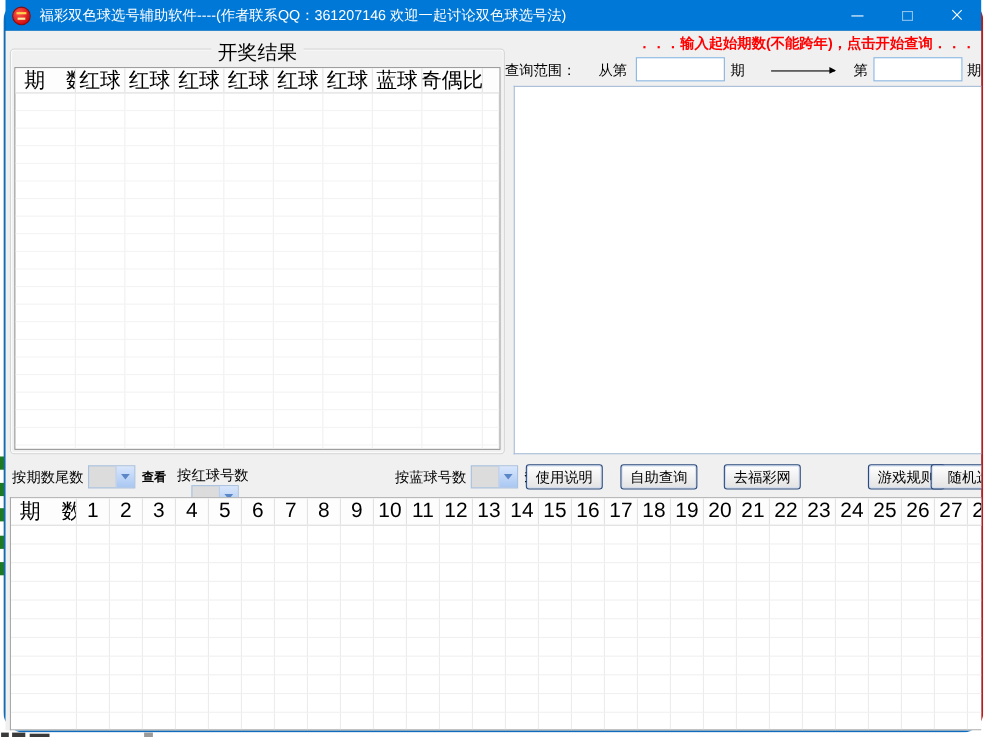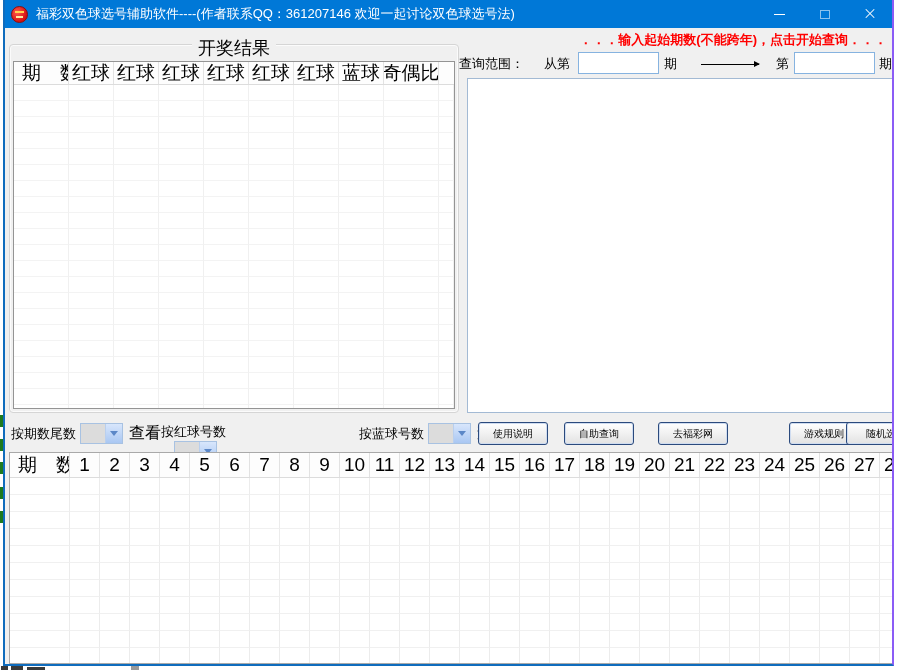--- a/index.html
+++ b/index.html
@@ -25,23 +25,24 @@
   .bf-2 { left:11px; top:666px; width:12px; height:4px; }
   .bf-3 { left:27px; top:667px; width:18px; height:3px; }
   .bf-4 { left:131px;top:666px; width:8px;  height:4px; background:#9a9a9a; }
 
   
   .window {
     position: absolute;
     left: 3px; top: 0;
     width: 891px; height: 666px;
     border-left: 2px solid #0f6cbd;
-    border-right: 2px solid #8b5cf6;
+    border-right: 2px solid #b91c1c;
     border-bottom: 2px solid #0f6cbd;
     background: #0c4a6e;
+    border-radius: 19px;
   }
 
   
   .titlebar {
     position: relative;
     height: 28px;
     background: #0078d7;
     display: flex;
     align-items: center;
     color: #fff;
@@ -207,31 +208,31 @@
     background: linear-gradient(#d8e6fc, #a9c7f2);
     border-left: 1px solid #b9cfee;
     display:flex; align-items:center; justify-content:center;
   }
   .combo-chevron {
     width:0; height:0;
     border-left:4px solid transparent;
     border-right:4px solid transparent;
     border-top:5px solid #5b87c7;
   }
-  .view-label { margin-left: 6px; font-size:16px; white-space:nowrap; }
+  .view-label { margin-left: 6px; font-size:11px; white-space:nowrap;font-weight:bold; }
 
   #action-buttons button {
     position: absolute;
     top: 2px; height: 23px; width: 70px;
     border: 1px solid #2b4a7d;
     border-radius: 3px;
     background: linear-gradient(#ffffff, #eeeeee 60%, #e2e2e2);
     box-shadow: inset 0 0 0 1px #cfdcf0;
     font-family: "Liberation Sans", sans-serif;
-    font-size: 10px;
+    font-size: 13px;
     color: #000;
     white-space: nowrap;
     overflow: hidden;
   }
   #action-buttons button:nth-child(1) { left: 473px; }
   #action-buttons button:nth-child(2) { left: 559px; }
   #action-buttons button:nth-child(3) { left: 653px; }
   #action-buttons button:nth-child(4) { left: 784px; }
   #action-buttons button:nth-child(5) { left: 841px; width: 70px; }
 

